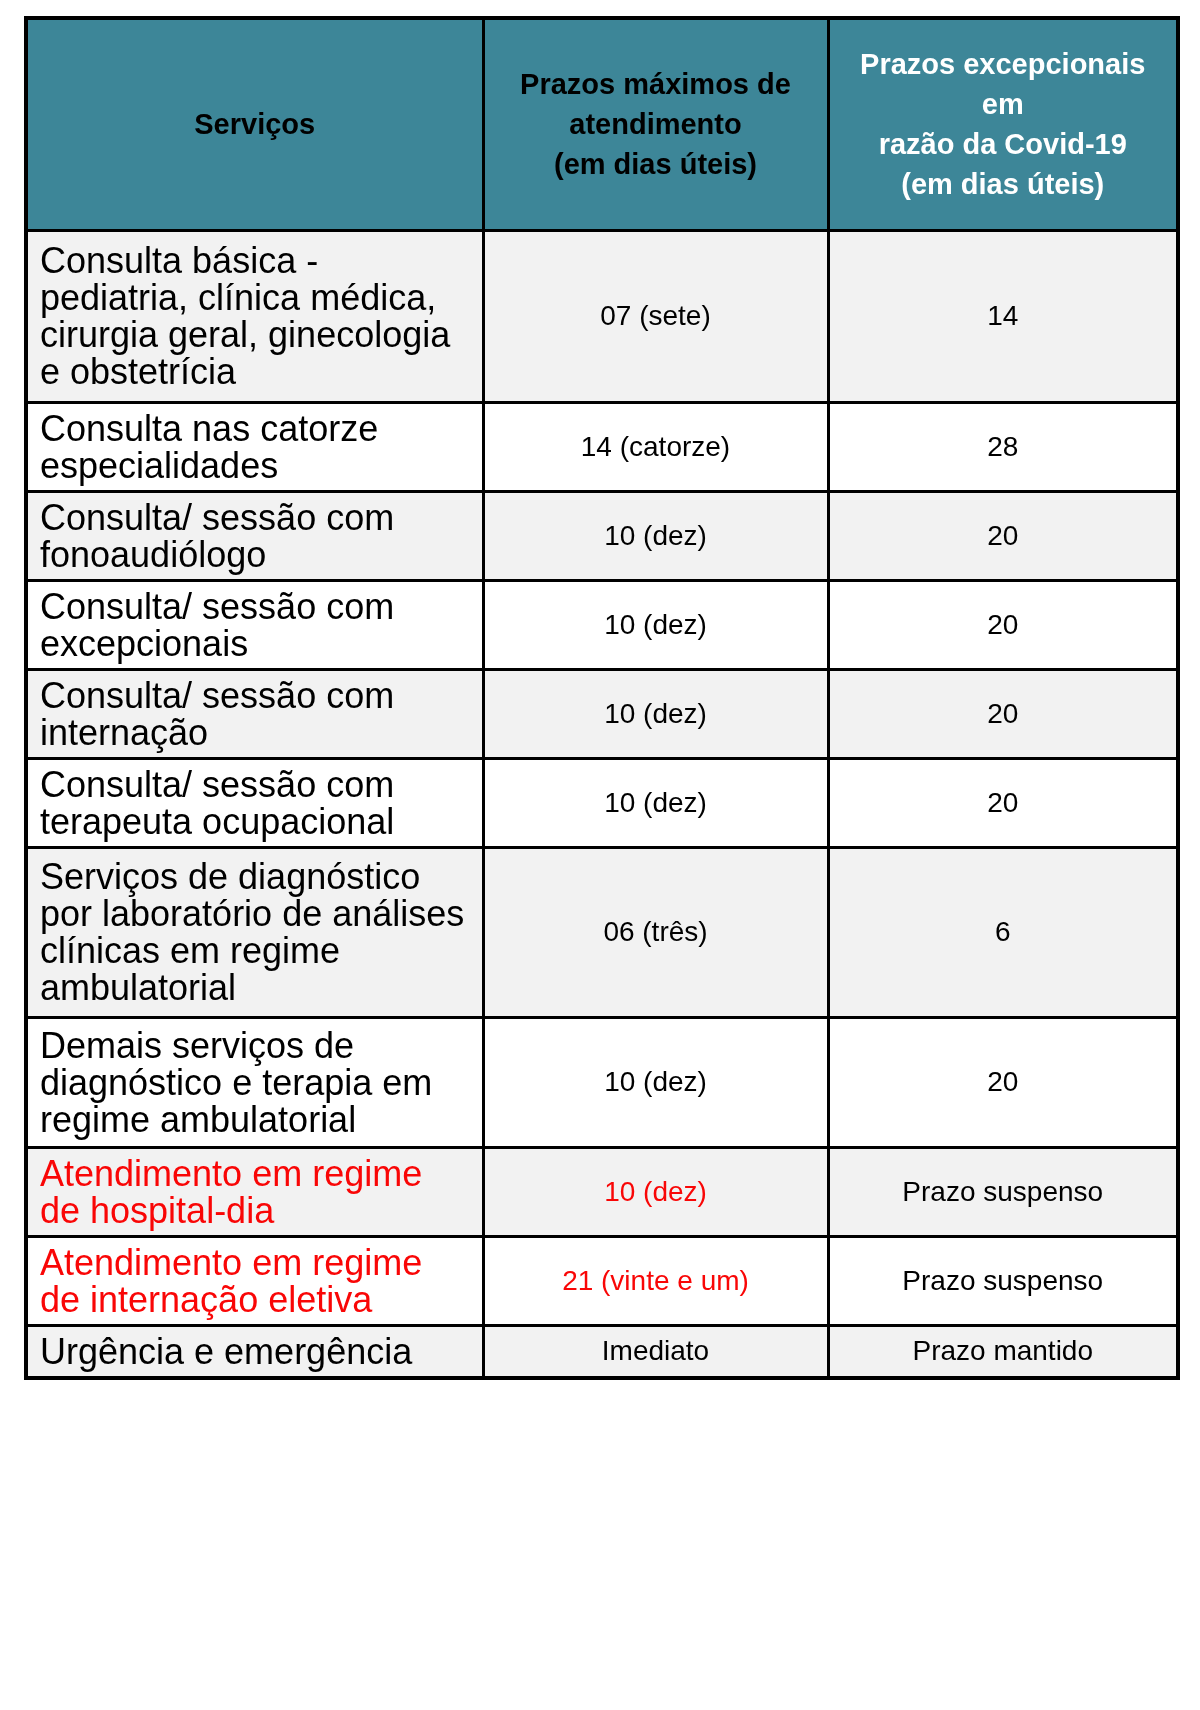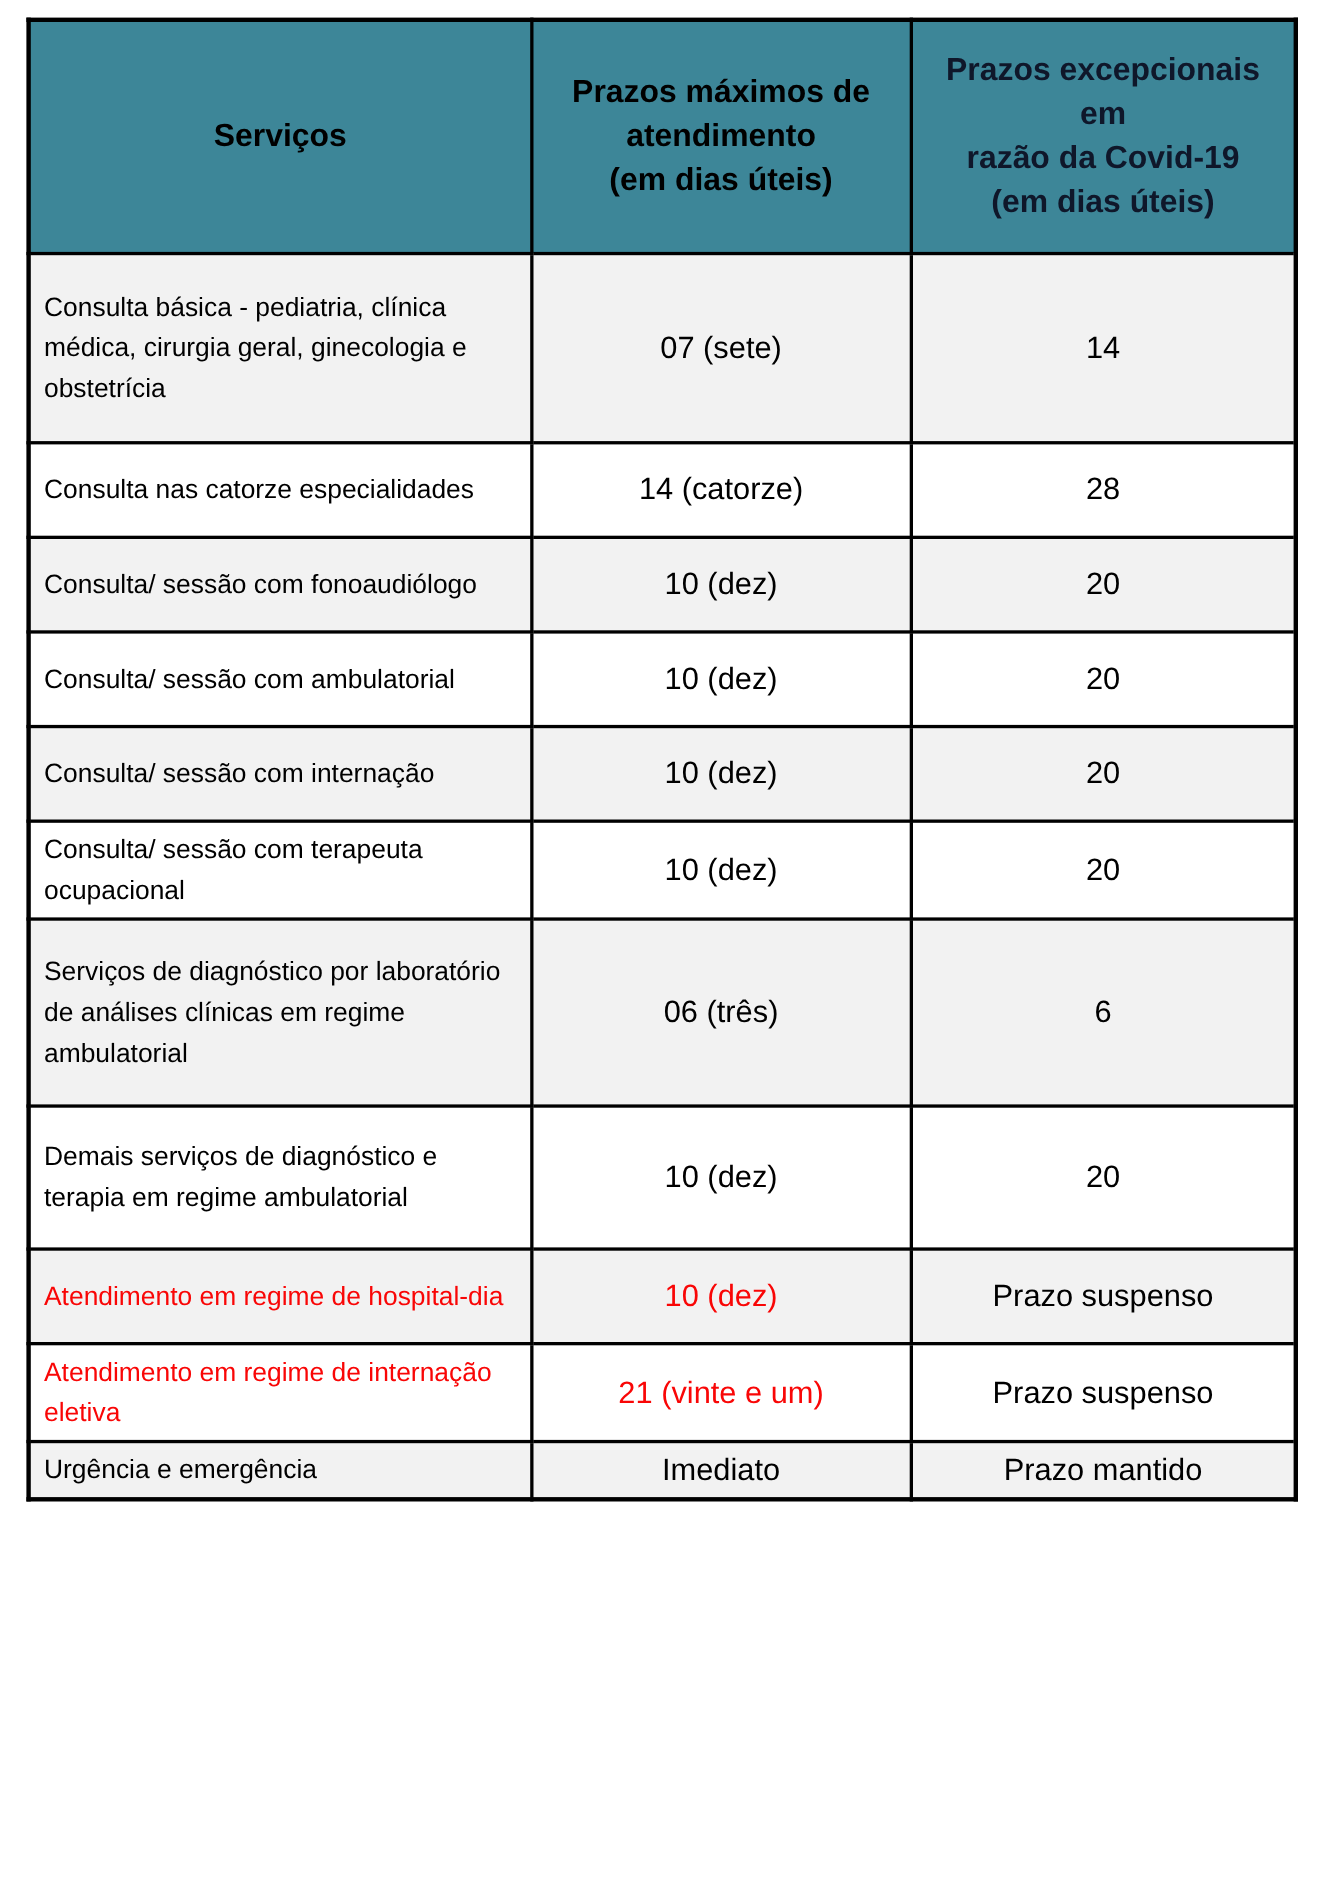--- a/index.html
+++ b/index.html
@@ -31,23 +31,23 @@
   thead tr { height: 212px; background: #3D8698; }
   th {
     font-size: 29px;
     line-height: 40px;
     font-weight: bold;
     text-align: center;
     white-space: pre-line;
     color: #000000;
     padding: 4px 14px;
   }
-  th.dark { color: #0f172a; margin-left: 11px; }
+  th.dark { color: #ffffff; margin-left: 11px; }
   td.svc {
-    font-size: 24px;
+    font-size: 36px;
     line-height: 37px;
     text-align: left;
     padding: 6px 10px 6px 12px;
   }
   td.num {
     font-size: 28px;
     line-height: 36px;
     text-align: center;
     padding: 4px 20px;
   }
@@ -94,21 +94,21 @@
         <td class="svc">Consulta nas catorze especialidades</td>
         <td class="num">14 (catorze)</td>
         <td class="num">28</td>
       </tr>
       <tr class="rh-s">
         <td class="svc">Consulta/ sessão com fonoaudiólogo</td>
         <td class="num">10 (dez)</td>
         <td class="num">20</td>
       </tr>
       <tr class="rh-s">
-        <td class="svc">Consulta/ sessão com ambulatorial</td>
+        <td class="svc">Consulta/ sessão com excepcionais</td>
         <td class="num">10 (dez)</td>
         <td class="num">20</td>
       </tr>
       <tr class="rh-s">
         <td class="svc">Consulta/ sessão com internação</td>
         <td class="num">10 (dez)</td>
         <td class="num">20</td>
       </tr>
       <tr class="rh-s">
         <td class="svc">Consulta/ sessão com terapeuta ocupacional</td>

